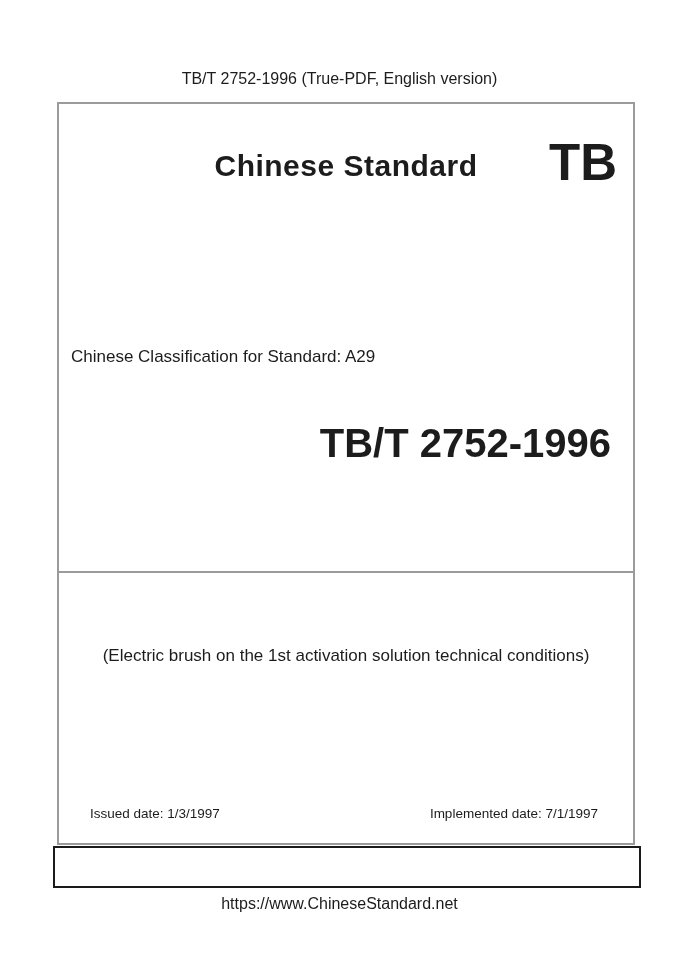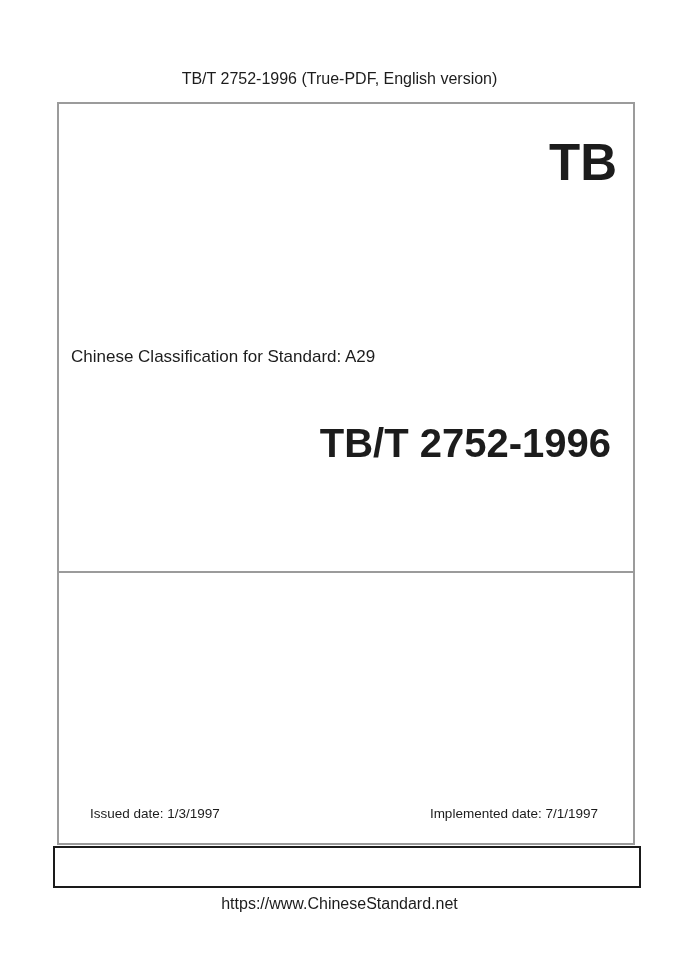--- a/index.html
+++ b/index.html
@@ -147,31 +147,33 @@
 </style>
 </head>
 <body>
 
 <div class="page">
 
   <div class="doc-header">TB/T 2752-1996 (True-PDF, English version)</div>
 
   <div class="cover-box">
 
+    <div class="brand-title">Chinese Standard</div>
 
     <div class="brand-code">TB</div>
 
 
     <div class="classification">Chinese Classification for Standard: A29</div>
 
     <div class="standard-number">TB/T 2752-1996</div>
 
     <div class="section-divider"></div>
 
     <div class="english-title-block">
+      <div class="wrap-limit">(Electric brush on the 1st activation solution technical conditions)</div>
     </div>
 
     <div class="dates-row">
       <span>Issued date: 1/3/1997</span>
       <span>Implemented date: 7/1/1997</span>
     </div>
 
   </div>
 
   <div class="footer-box"></div>

